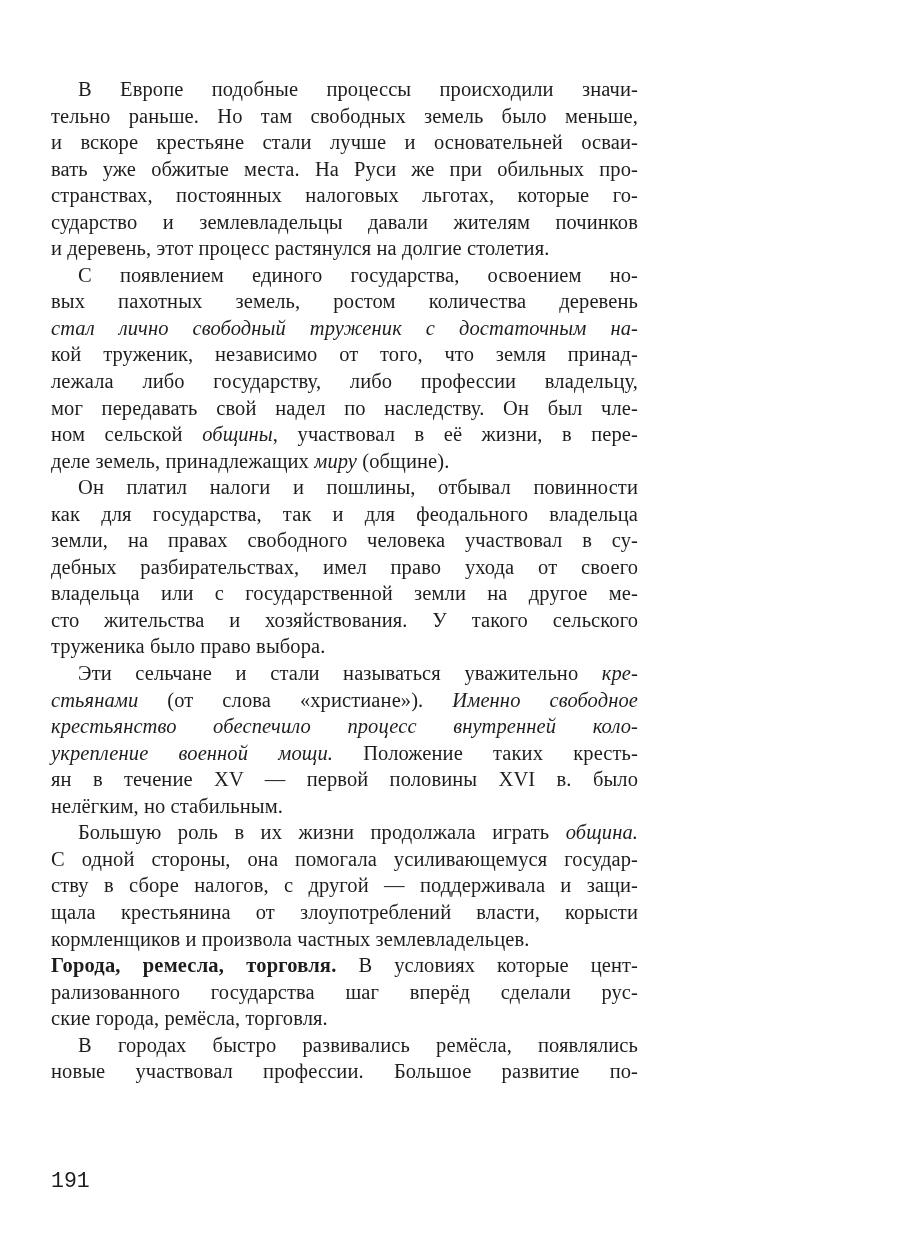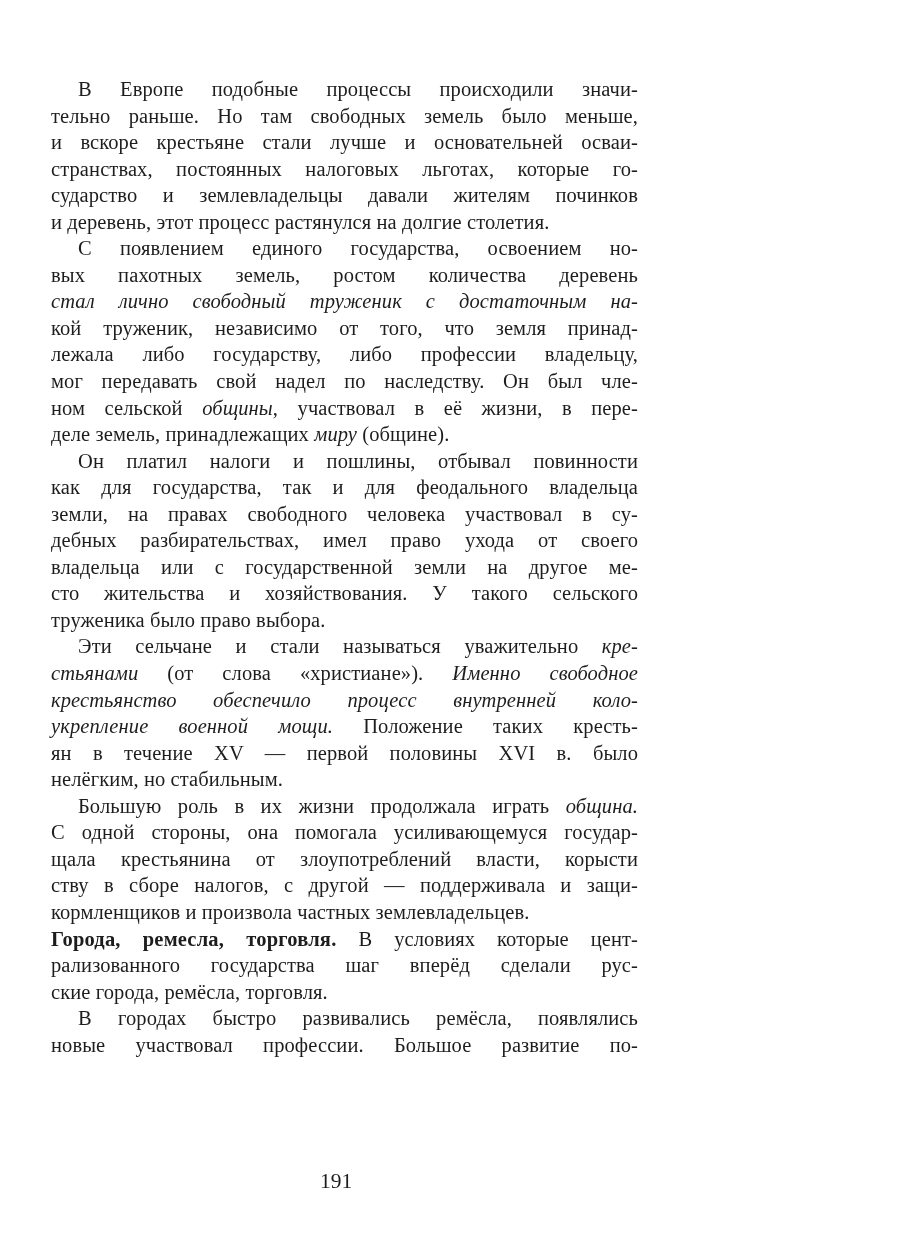--- a/index.html
+++ b/index.html
@@ -42,23 +42,24 @@
     text-indent: 27px;
   }
   .run-n { font-style: normal; font-weight: normal; }
   .run-i { font-style: italic; }
   .run-b { font-weight: 700; letter-spacing: 0.2px; }
   .page-number {
     position: absolute;
     top: 1153px;
     left: 51px;
     width: 570px;
-    text-align: center;
+    text-align: left;
     font-size: 21.5px;
     color: #1d1d1d;
+    font-family: Liberation Mono, monospace;
   }
   .scan-artifact {
     position: absolute;
     left: 62px;
     top: 1229px;
     width: 795px;
     height: 2px;
     background: #b3b3b3;
     border-radius: 1px;
   }
@@ -74,20 +75,21 @@
 </style>
 </head>
 <body>
 
 <div class="page">
   <div class="text-block">
       <div class="paragraph">
         <div class="line indent"><span class="run-n">В Европе подобные процессы происходили значи-</span></div>
         <div class="line"><span class="run-n">тельно раньше. Но там свободных земель было меньше,</span></div>
         <div class="line"><span class="run-n">и вскоре крестьяне стали лучше и основательней осваи-</span></div>
+        <div class="line"><span class="run-n">вать уже обжитые места. На Руси же при обильных про-</span></div>
         <div class="line"><span class="run-n">странствах, постоянных налоговых льготах, которые го-</span></div>
         <div class="line"><span class="run-n">сударство и землевладельцы давали жителям починков</span></div>
         <div class="line left-last"><span class="run-n">и деревень, этот процесс растянулся на долгие столетия.</span></div>
       </div>
       <div class="paragraph">
         <div class="line indent"><span class="run-n">С появлением единого государства, освоением но-</span></div>
         <div class="line"><span class="run-n">вых пахотных земель, ростом количества деревень</span></div>
         <div class="line"><span class="run-i">стал лично свободный труженик с достаточным на-</span></div>
         <div class="line"><span class="run-n">кой труженик, независимо от того, что земля принад-</span></div>
         <div class="line"><span class="run-n">лежала либо государству, либо профессии владельцу,</span></div>
@@ -108,22 +110,22 @@
         <div class="line indent"><span class="run-n">Эти сельчане и стали называться уважительно </span><span class="run-i">кре-</span></div>
         <div class="line"><span class="run-i">стьянами</span><span class="run-n"> (от слова «христиане»). </span><span class="run-i">Именно свободное</span></div>
         <div class="line"><span class="run-i">крестьянство обеспечило процесс внутренней коло-</span></div>
         <div class="line"><span class="run-i">укрепление военной мощи.</span><span class="run-n"> Положение таких кресть-</span></div>
         <div class="line"><span class="run-n">ян в течение XV — первой половины XVI в. было</span></div>
         <div class="line left-last"><span class="run-n">нелёгким, но стабильным.</span></div>
       </div>
       <div class="paragraph">
         <div class="line indent"><span class="run-n">Большую роль в их жизни продолжала играть </span><span class="run-i">община.</span></div>
         <div class="line"><span class="run-n">С одной стороны, она помогала усиливающемуся государ-</span></div>
+        <div class="line"><span class="run-n">ству в сборе налогов, с другой — поддерживала и защи-</span></div>
         <div class="line"><span class="run-n">щала крестьянина от злоупотреблений власти, корысти</span></div>
-        <div class="line"><span class="run-n">ству в сборе налогов, с другой — поддерживала и защи-</span></div>
         <div class="line left-last"><span class="run-n">кормленщиков и произвола частных землевладельцев.</span></div>
       </div>
       <div class="paragraph">
         <div class="line"><span class="run-b">Города, ремесла, торговля.</span><span class="run-n"> В условиях которые цент-</span></div>
         <div class="line"><span class="run-n">рализованного государства шаг вперёд сделали рус-</span></div>
         <div class="line left-last"><span class="run-n">ские города, ремёсла, торговля.</span></div>
       </div>
       <div class="paragraph">
         <div class="line indent"><span class="run-n">В городах быстро развивались ремёсла, появлялись</span></div>
         <div class="line"><span class="run-n">новые участвовал профессии. Большое развитие по-</span></div>

